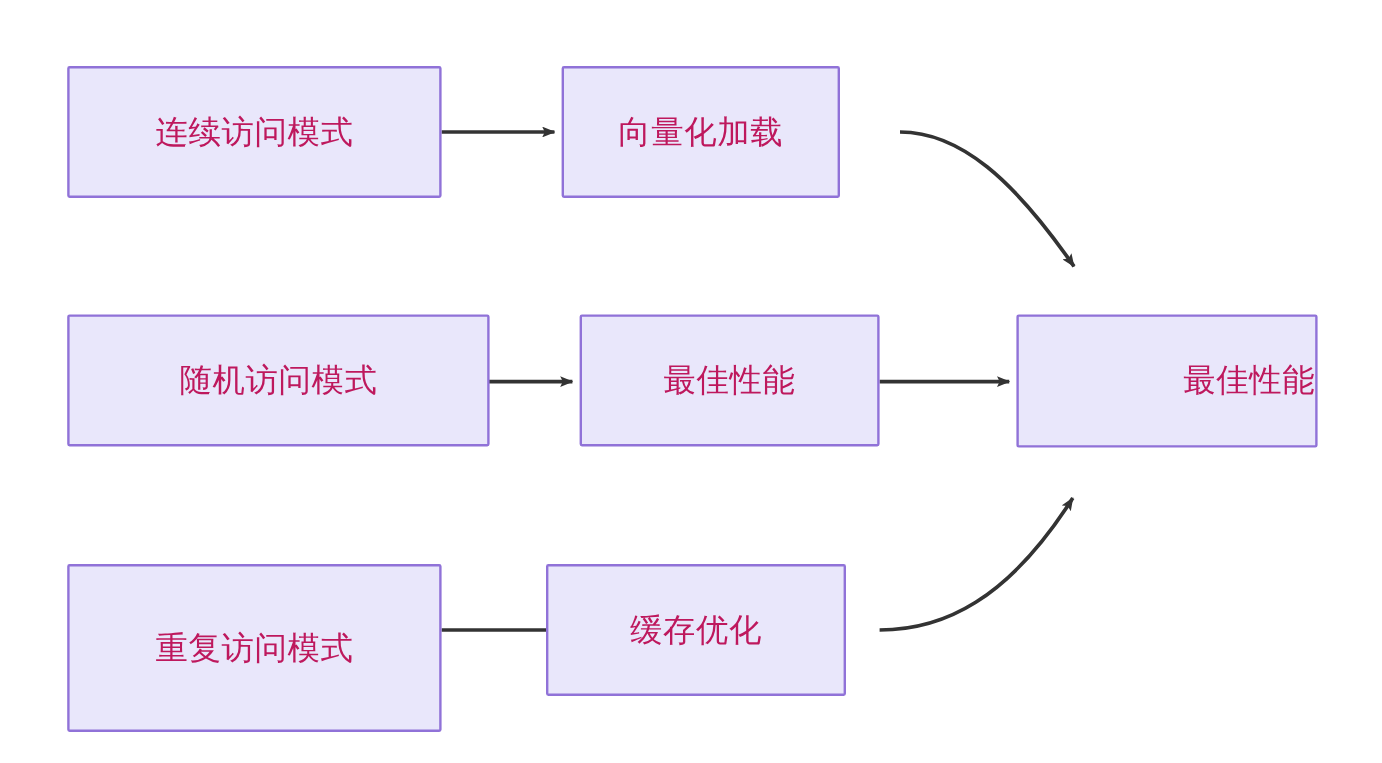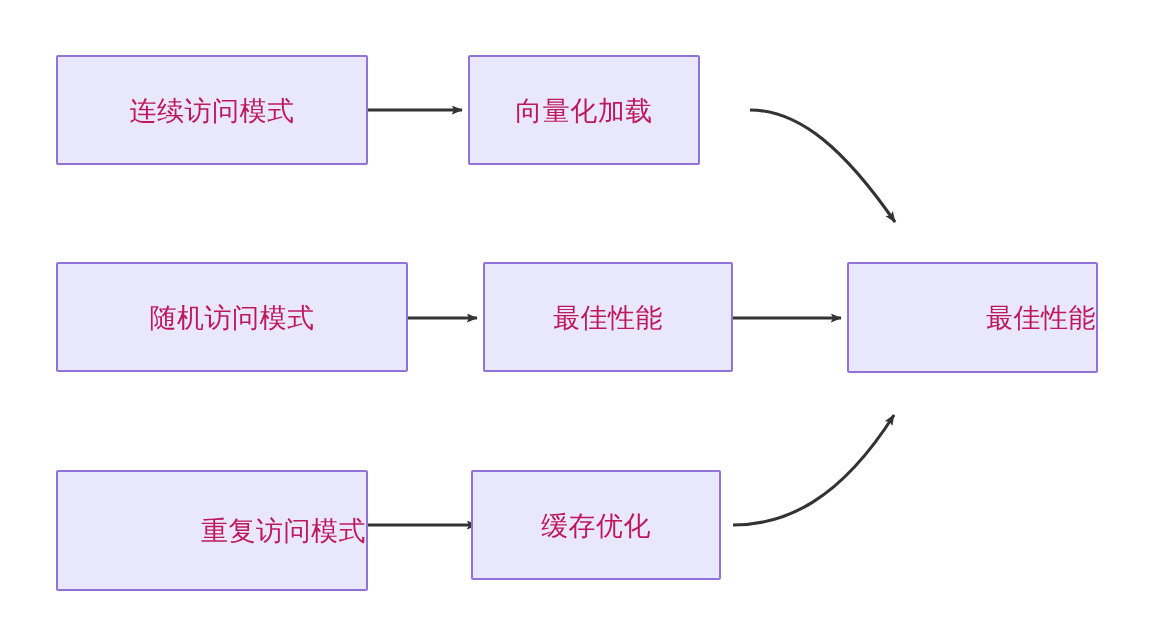--- a/index.html
+++ b/index.html
@@ -96,21 +96,21 @@
   </div>
 
   <div class="node" style="left:483px; top:262px; width:250px; height:110px;">
     <span class="node-label">最佳性能</span>
   </div>
 
   <div class="node" style="left:847px; top:262px; width:251px; height:111px;justify-content:flex-end;">
     <span class="node-label">最佳性能</span>
   </div>
 
-  <div class="node" style="left:56px; top:470px; width:312px; height:121px;justify-content:flex-end;">
+  <div class="node" style="left:56px; top:470px; width:312px; height:140px;">
     <span class="node-label">重复访问模式</span>
   </div>
 
-  <div class="node" style="left:471px; top:470px; width:250px; height:110px;">
+  <div class="node" style="left:455px; top:470px; width:250px; height:110px;">
     <span class="node-label">缓存优化</span>
   </div>
 
 </div>
 
 </body></html>

